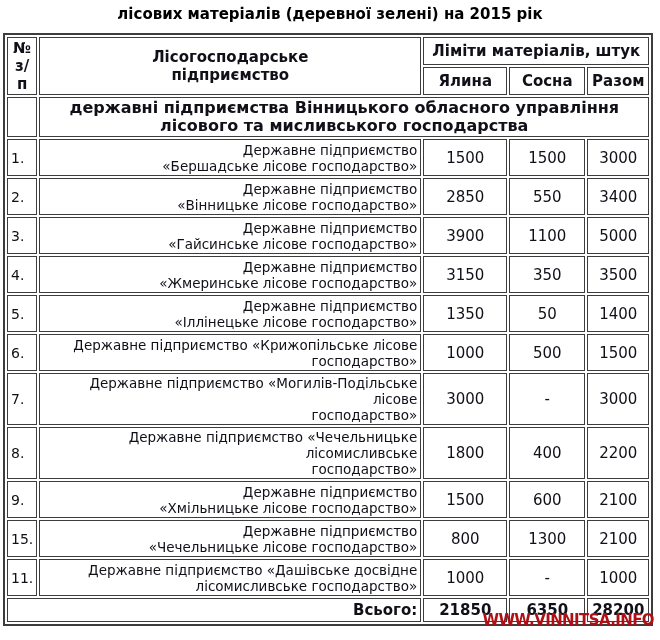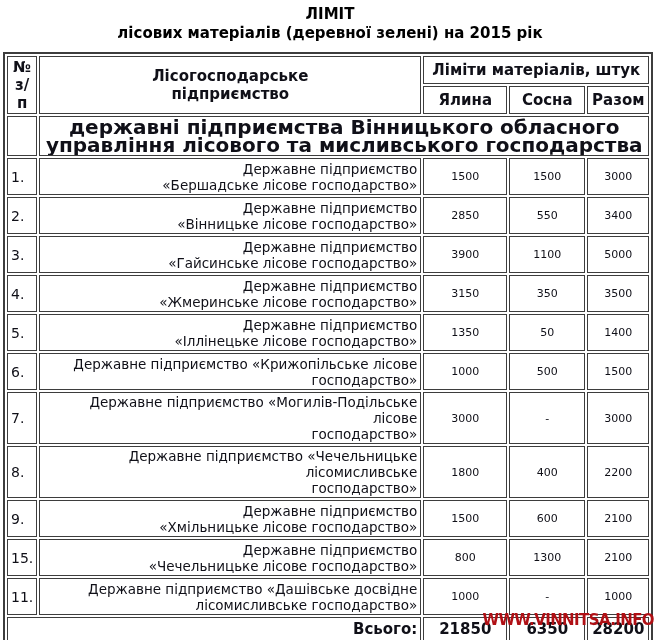--- a/index.html
+++ b/index.html
@@ -42,41 +42,41 @@
     font-weight: bold;
     font-size: 15px;
     text-align: center;
     vertical-align: middle;
     white-space: pre-line;
     line-height: 18px;
   }
   td.section-empty { }
   td.section-cell {
     font-weight: bold;
-    font-size: 20px;
+    font-size: 16px;
     line-height: 18px;
     text-align: center;
     vertical-align: middle;
     height: 36px;
   }
   td.no-cell {
     font-size: 14px;
     text-align: left;
     vertical-align: middle;
   }
   td.name-cell {
     font-size: 13.5px;
     line-height: 16px;
     white-space: pre-line;
     text-align: right;
     vertical-align: middle;
     height: 33px;
   }
   td.num-cell {
-    font-size: 11px;
+    font-size: 15px;
     text-align: center;
     vertical-align: middle;
   }
   td.total-label {
     font-weight: bold;
     font-size: 15px;
     text-align: right;
     vertical-align: middle;
     height: 20px;
   }
@@ -92,21 +92,20 @@
     right: 6px;
     font-weight: bold;
     font-size: 15px;
     letter-spacing: -0.6px;
   }
 </style>
 </head>
 <body>
 
 <div class="doc-title">
-  <div>ЛІМІТ</div>
   <div>лісових матеріалів (деревної зелені) на 2015 рік</div>
 </div>
 
 <table class="limits-table">
   <colgroup>
     <col style="width:30px">
     <col style="width:382px">
     <col style="width:84px">
     <col style="width:76px">
     <col style="width:62px">

